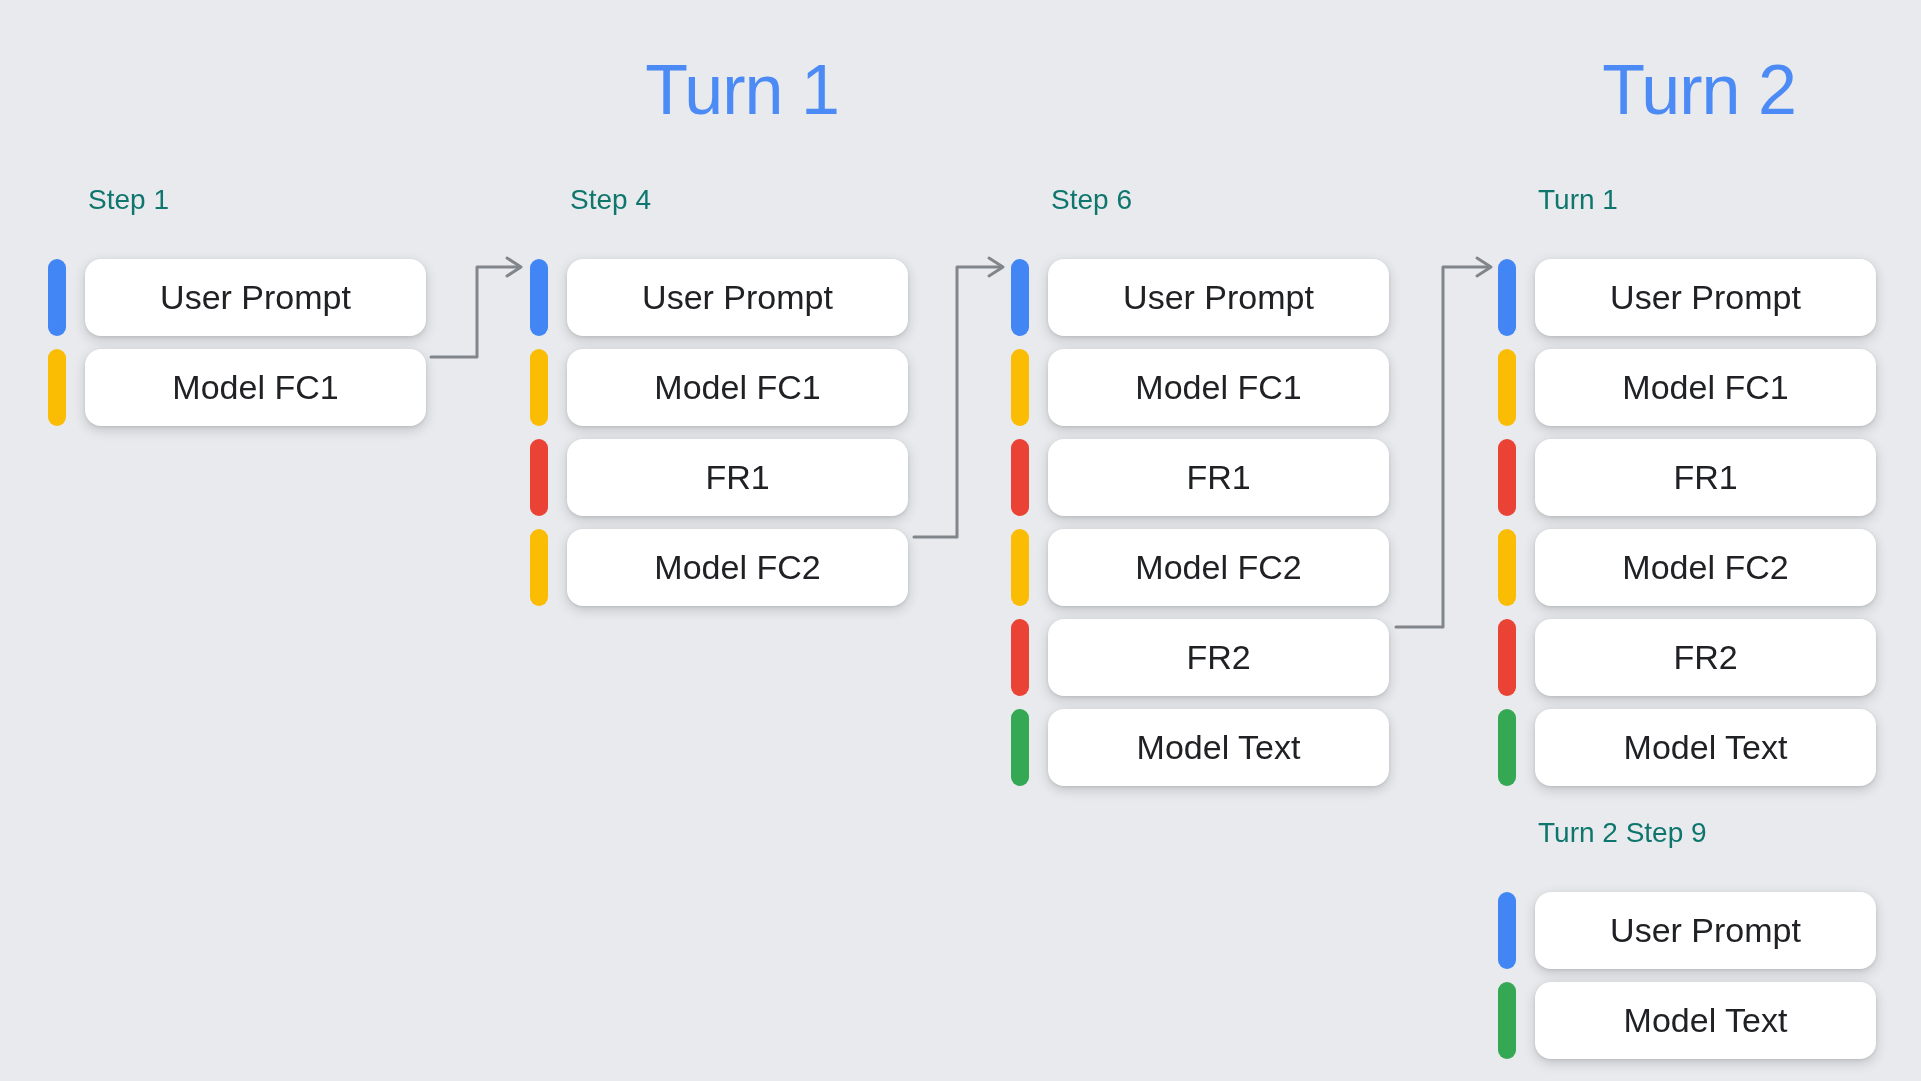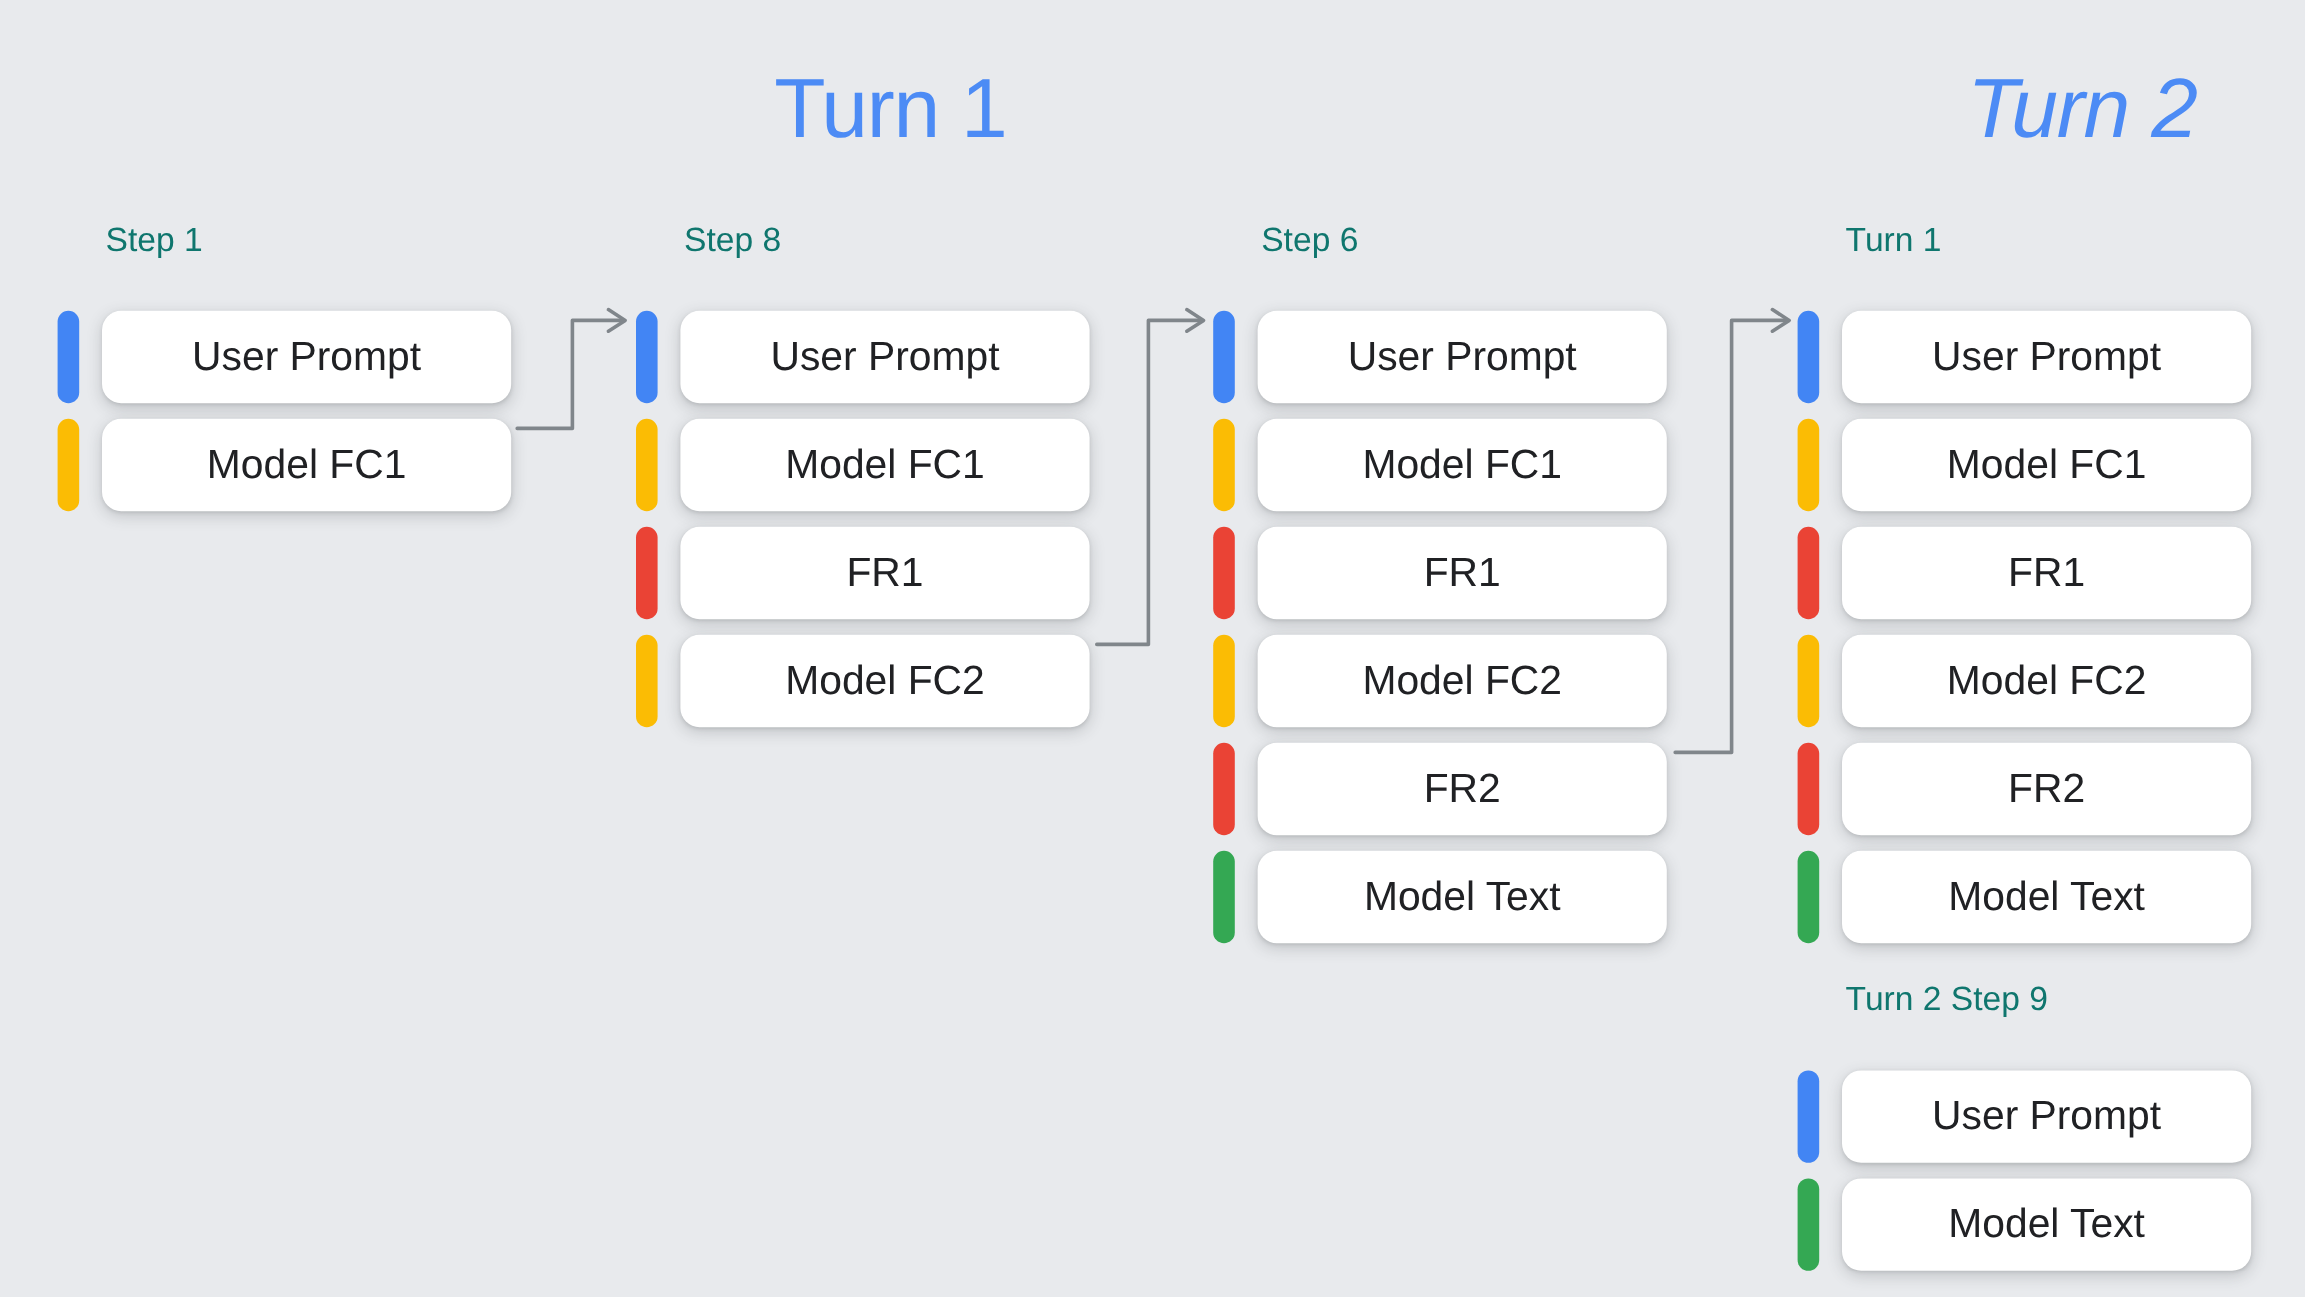--- a/index.html
+++ b/index.html
@@ -7,21 +7,21 @@
     width:1921px;height:1081px;position:relative;overflow:hidden;
     background:#E8EAED;color:#202124;
     font-family:"Liberation Sans",sans-serif;
   }
   .title{
     position:absolute;top:50px;transform:translateX(-50%);
     font-size:70px;font-weight:500;letter-spacing:-1px;
     color:#4C8BF5;white-space:nowrap;
   }
   .title-1{left:742px;}
-  .title-2{left:1735px;font-style:italic;}
+  .title-2{left:1699px;}
   .col{position:absolute;width:378px;}
   .col-label{
     font-size:28px;line-height:30px;margin:0 0 12px 40px;color:#0f766e;
   }
   .rows{display:flex;flex-direction:column;gap:13px;margin-top:44px;}
   .row{display:flex;height:77px;gap:19px;align-items:stretch;}
   .bar{width:18px;border-radius:9px;flex:none;}
   .bar-blue{background:#4285F4;}
   .bar-yellow{background:#FBBC04;}
   .bar-red{background:#EA4335;}
@@ -57,21 +57,21 @@
     <div class="row">
       <span class="bar bar-yellow"></span>
       <div class="card">
           <span>Model FC1</span>
         </div>
     </div>
   </div>
 </section>
 
 <section class="col col-2">
-  <div class="col-label">Step 8</div>
+  <div class="col-label">Step 4</div>
   <div class="rows">
     <div class="row">
       <span class="bar bar-blue"></span>
       <div class="card">
           <span>User Prompt</span>
         </div>
     </div>
     <div class="row">
       <span class="bar bar-yellow"></span>
       <div class="card">

